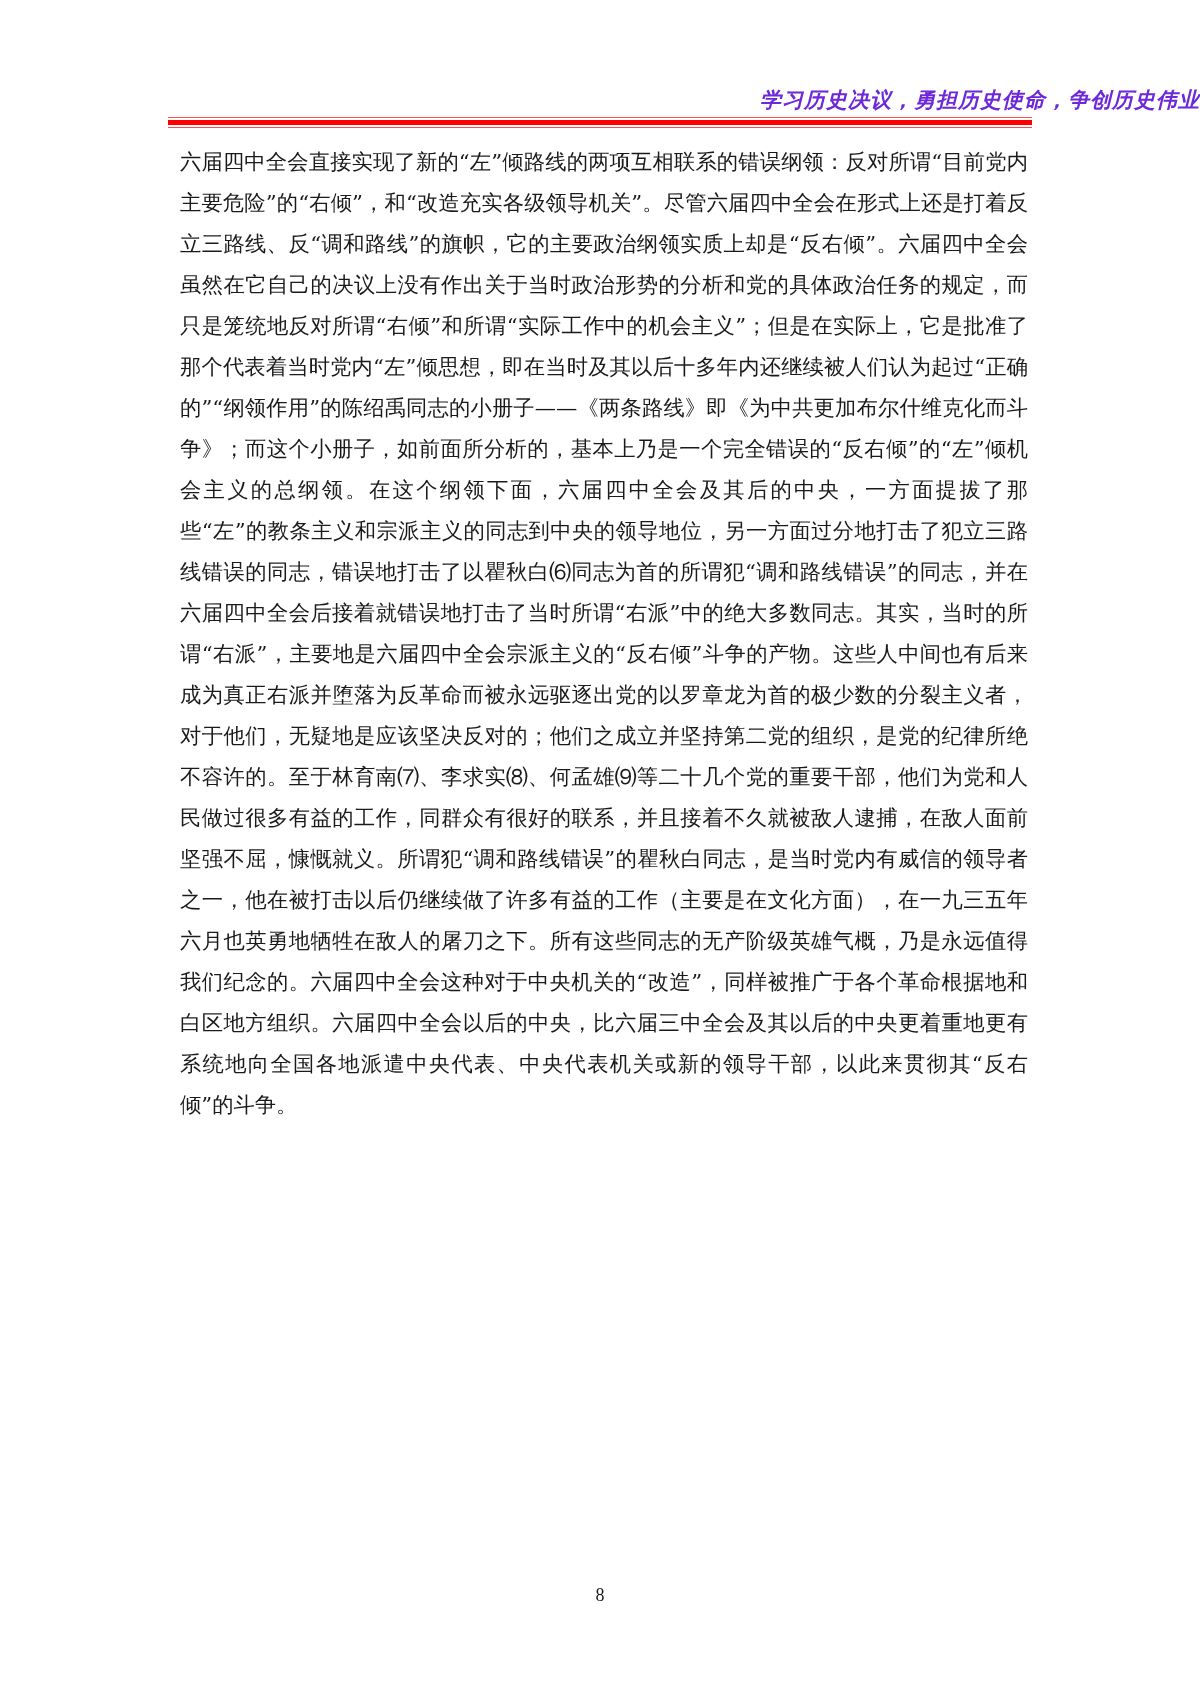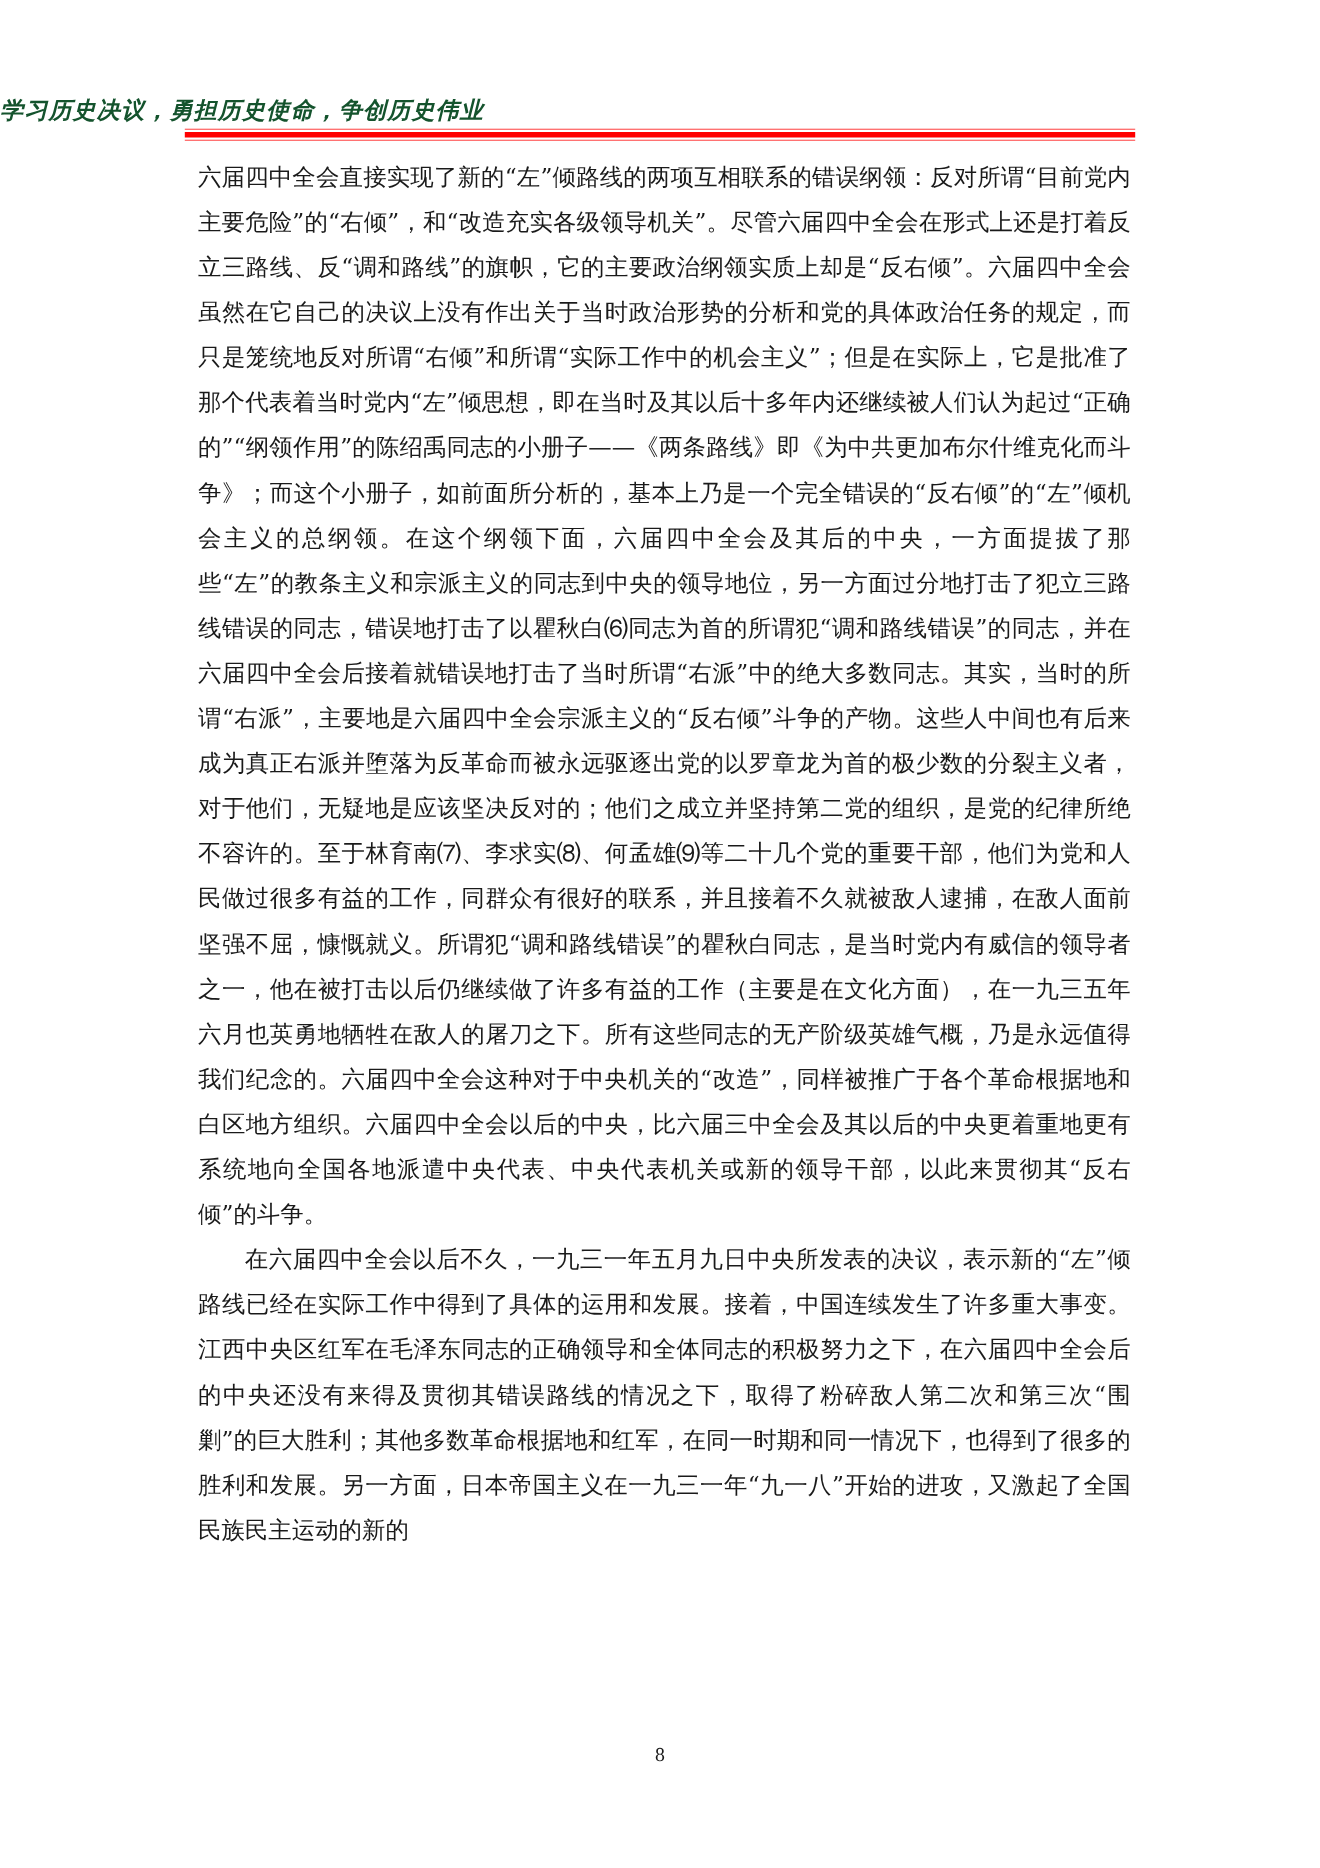--- a/index.html
+++ b/index.html
@@ -1,19 +1,19 @@
 <!DOCTYPE html>
 <html><head>
 <meta charset="utf-8">
 <style>
   html, body { margin: 0; padding: 0; background: #ffffff; }
   body { width: 1200px; height: 1698px; position: relative; overflow: hidden;
          font-family: "DejaVu Serif", "Liberation Serif", serif; color: #1a1a1a; }
-  .header-title { position: absolute; top: 86px; left: 0; width: 1200px; text-align: left;
-         font-size: 21px; font-weight: bold; font-style: italic; color: #14532d; letter-spacing: 1px; }
+  .header-title { position: absolute; top: 86px; left: 0; width: 1200px; text-align: right;
+         font-size: 21px; font-weight: bold; font-style: italic; color: #6d28d9; letter-spacing: 1px; }
   .header-rule { position: absolute; top: 117px; left: 168px; width: 864px; }
   .header-rule .thin { height: 1px; background: #ff5050; }
   .header-rule .thick { height: 5px; background: #ff0000; margin: 2px 0; }
   .content { position: absolute; top: 141px; left: 180px; width: 848px;
          font-size: 21.3px; line-height: 41px; text-align: justify; }
   .content p { margin: 0; }
   .content p.indent { text-indent: 2em; }
   .page-number { position: absolute; top: 1585px; left: 0; width: 1200px; text-align: center;
          font-size: 18px; font-family: "Liberation Serif", serif; }
 </style>
@@ -22,16 +22,15 @@
 
 <div class="header-title">学习历史决议，勇担历史使命，争创历史伟业</div>
 <div class="header-rule">
   <div class="thin"></div>
   <div class="thick"></div>
   <div class="thin"></div>
 </div>
 
 <div class="content">
   <p>六届四中全会直接实现了新的“左”倾路线的两项互相联系的错误纲领：反对所谓“目前党内主要危险”的“右倾”，和“改造充实各级领导机关”。尽管六届四中全会在形式上还是打着反立三路线、反“调和路线”的旗帜，它的主要政治纲领实质上却是“反右倾”。六届四中全会虽然在它自己的决议上没有作出关于当时政治形势的分析和党的具体政治任务的规定，而只是笼统地反对所谓“右倾”和所谓“实际工作中的机会主义”；但是在实际上，它是批准了那个代表着当时党内“左”倾思想，即在当时及其以后十多年内还继续被人们认为起过“正确的”“纲领作用”的陈绍禹同志的小册子——《两条路线》即《为中共更加布尔什维克化而斗争》；而这个小册子，如前面所分析的，基本上乃是一个完全错误的“反右倾”的“左”倾机会主义的总纲领。在这个纲领下面，六届四中全会及其后的中央，一方面提拔了那些“左”的教条主义和宗派主义的同志到中央的领导地位，另一方面过分地打击了犯立三路线错误的同志，错误地打击了以瞿秋白⑹同志为首的所谓犯“调和路线错误”的同志，并在六届四中全会后接着就错误地打击了当时所谓“右派”中的绝大多数同志。其实，当时的所谓“右派”，主要地是六届四中全会宗派主义的“反右倾”斗争的产物。这些人中间也有后来成为真正右派并堕落为反革命而被永远驱逐出党的以罗章龙为首的极少数的分裂主义者，对于他们，无疑地是应该坚决反对的；他们之成立并坚持第二党的组织，是党的纪律所绝不容许的。至于林育南⑺、李求实⑻、何孟雄⑼等二十几个党的重要干部，他们为党和人民做过很多有益的工作，同群众有很好的联系，并且接着不久就被敌人逮捕，在敌人面前坚强不屈，慷慨就义。所谓犯“调和路线错误”的瞿秋白同志，是当时党内有威信的领导者之一，他在被打击以后仍继续做了许多有益的工作（主要是在文化方面），在一九三五年六月也英勇地牺牲在敌人的屠刀之下。所有这些同志的无产阶级英雄气概，乃是永远值得我们纪念的。六届四中全会这种对于中央机关的“改造”，同样被推广于各个革命根据地和白区地方组织。六届四中全会以后的中央，比六届三中全会及其以后的中央更着重地更有系统地向全国各地派遣中央代表、中央代表机关或新的领导干部，以此来贯彻其“反右倾”的斗争。</p>
-  <p class="indent">在六届四中全会以后不久，一九三一年五月九日中央所发表的决议，表示新的“左”倾路线已经在实际工作中得到了具体的运用和发展。接着，中国连续发生了许多重大事变。江西中央区红军在毛泽东同志的正确领导和全体同志的积极努力之下，在六届四中全会后的中央还没有来得及贯彻其错误路线的情况之下，取得了粉碎敌人第二次和第三次“围剿”的巨大胜利；其他多数革命根据地和红军，在同一时期和同一情况下，也得到了很多的胜利和发展。另一方面，日本帝国主义在一九三一年“九一八”开始的进攻，又激起了全国民族民主运动的新的</p>
 </div>
 
 <div class="page-number">8</div>
 
 </body></html>

